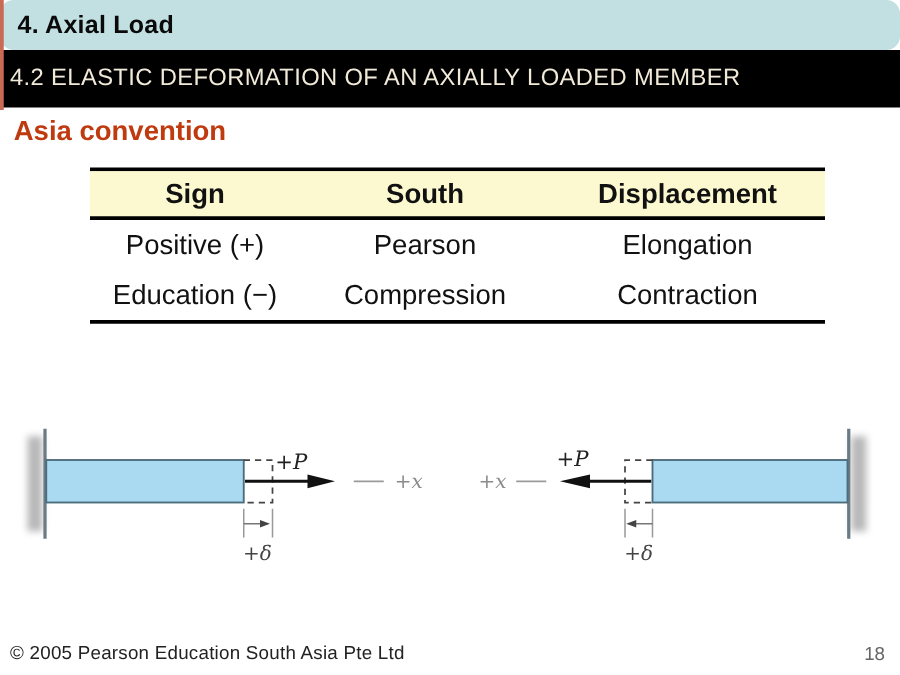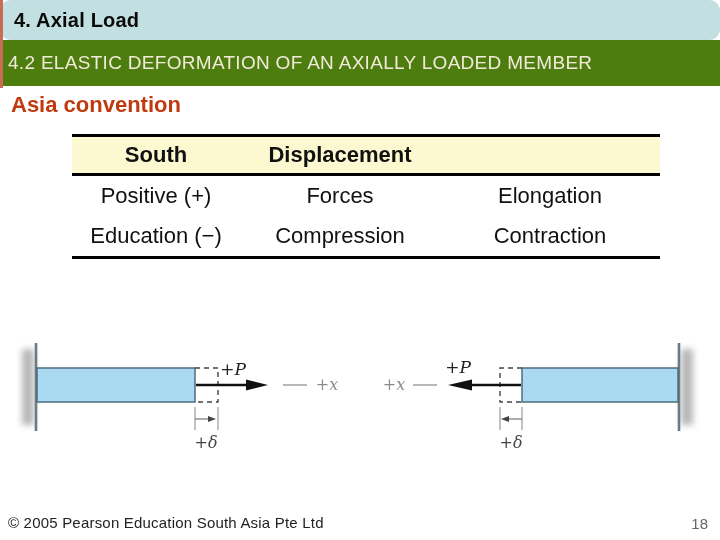--- a/index.html
+++ b/index.html
@@ -9,21 +9,21 @@
   }
   .edge-line{position:absolute;left:0;top:0;width:3px;height:88px;background:#c96a55;z-index:5;}
   .title-band{
     position:absolute;left:0;top:0;width:720px;height:40px;background:#c2dfe2;
     display:flex;align-items:center;border-radius:11px;
   }
   .title-band h1{
     margin:0 0 0 14px;font-size:20px;font-weight:bold;color:#0a0a0a;letter-spacing:0.2px;
   }
   .section-bar{
-    position:absolute;left:0;top:40px;width:720px;height:46px;background:#4d7c0f;
+    position:absolute;left:0;top:40px;width:720px;height:46px;background:#000000;
     display:flex;align-items:center;
   }
   .section-bar .sub{
     margin:0 0 0 8px;font-size:19px;font-weight:normal;color:#f2ead9;letter-spacing:0.3px;
   }
   .sign-heading{
     position:absolute;left:11px;top:92px;font-size:22px;font-weight:bold;color:#c03a10;
   }
   
   .sign-table{
@@ -60,26 +60,27 @@
   </div>
 
   <div class="section-bar">
     <div class="sub">4.2 ELASTIC DEFORMATION OF AN AXIALLY LOADED MEMBER</div>
   </div>
 
   <div class="sign-heading">Asia convention</div>
 
   <div class="sign-table">
     <div class="t-head">
+      <div>Sign</div>
       <div>South</div>
       <div>Displacement</div>
     </div>
     <div class="t-row">
       <div>Positive (+)</div>
-      <div>Forces</div>
+      <div>Pearson</div>
       <div>Elongation</div>
     </div>
     <div class="t-row">
       <div>Education (−)</div>
       <div>Compression</div>
       <div>Contraction</div>
     </div>
   </div>
 
   <svg class="fig fig-left" width="340" height="122" viewBox="0 0 340 122">

